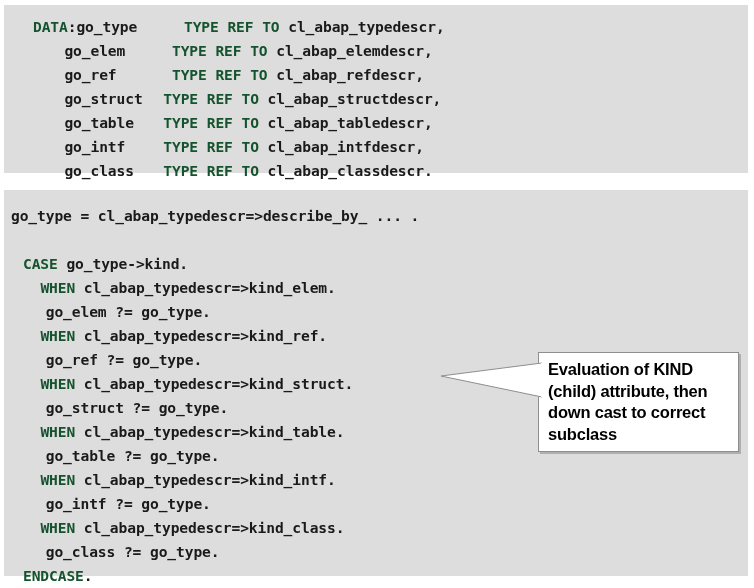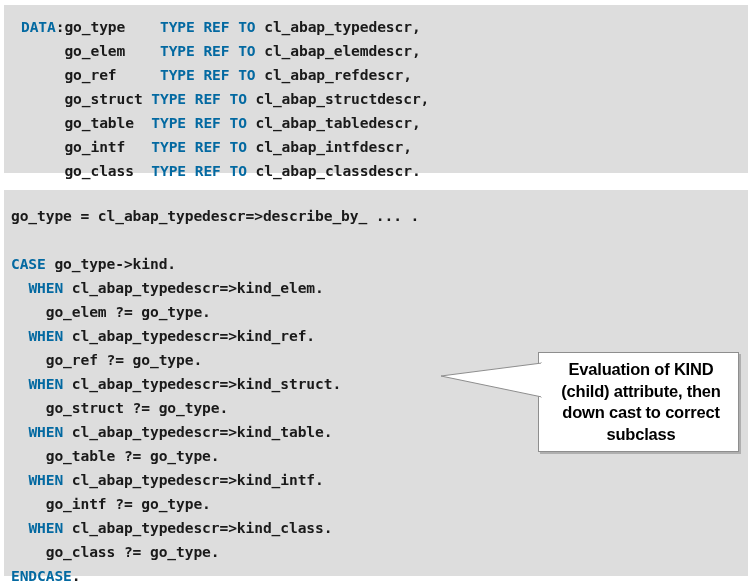--- a/index.html
+++ b/index.html
@@ -54,21 +54,22 @@
     padding: 14px 0 0 7px;
   }
 
   .code-line {
     height: 24px;
     white-space: pre;
   }
   .code-line.blank { height: 24px; }
 
   .kw {
-    color: #0369a1;
+    color: #14532d;
+    margin-left: 12px;
   }
 
   
   #callout {
     position: absolute;
     left: 538px;
     top: 352px;
     width: 201px;
     height: 100px;
     background: #ffffff;
@@ -81,21 +82,20 @@
     position: absolute;
     left: 9px;
     top: 6px;
     width: 186px;
     font-family: "Liberation Sans", sans-serif;
     font-weight: bold;
     font-size: 16.5px;
     line-height: 21.5px;
     color: #000000;
     letter-spacing: -0.2px;
-    text-align: center;
   }
 
   
   #callout-tail {
     position: absolute;
     left: 436px;
     top: 352px;
     width: 106px;
     height: 100px;
     z-index: 6;

